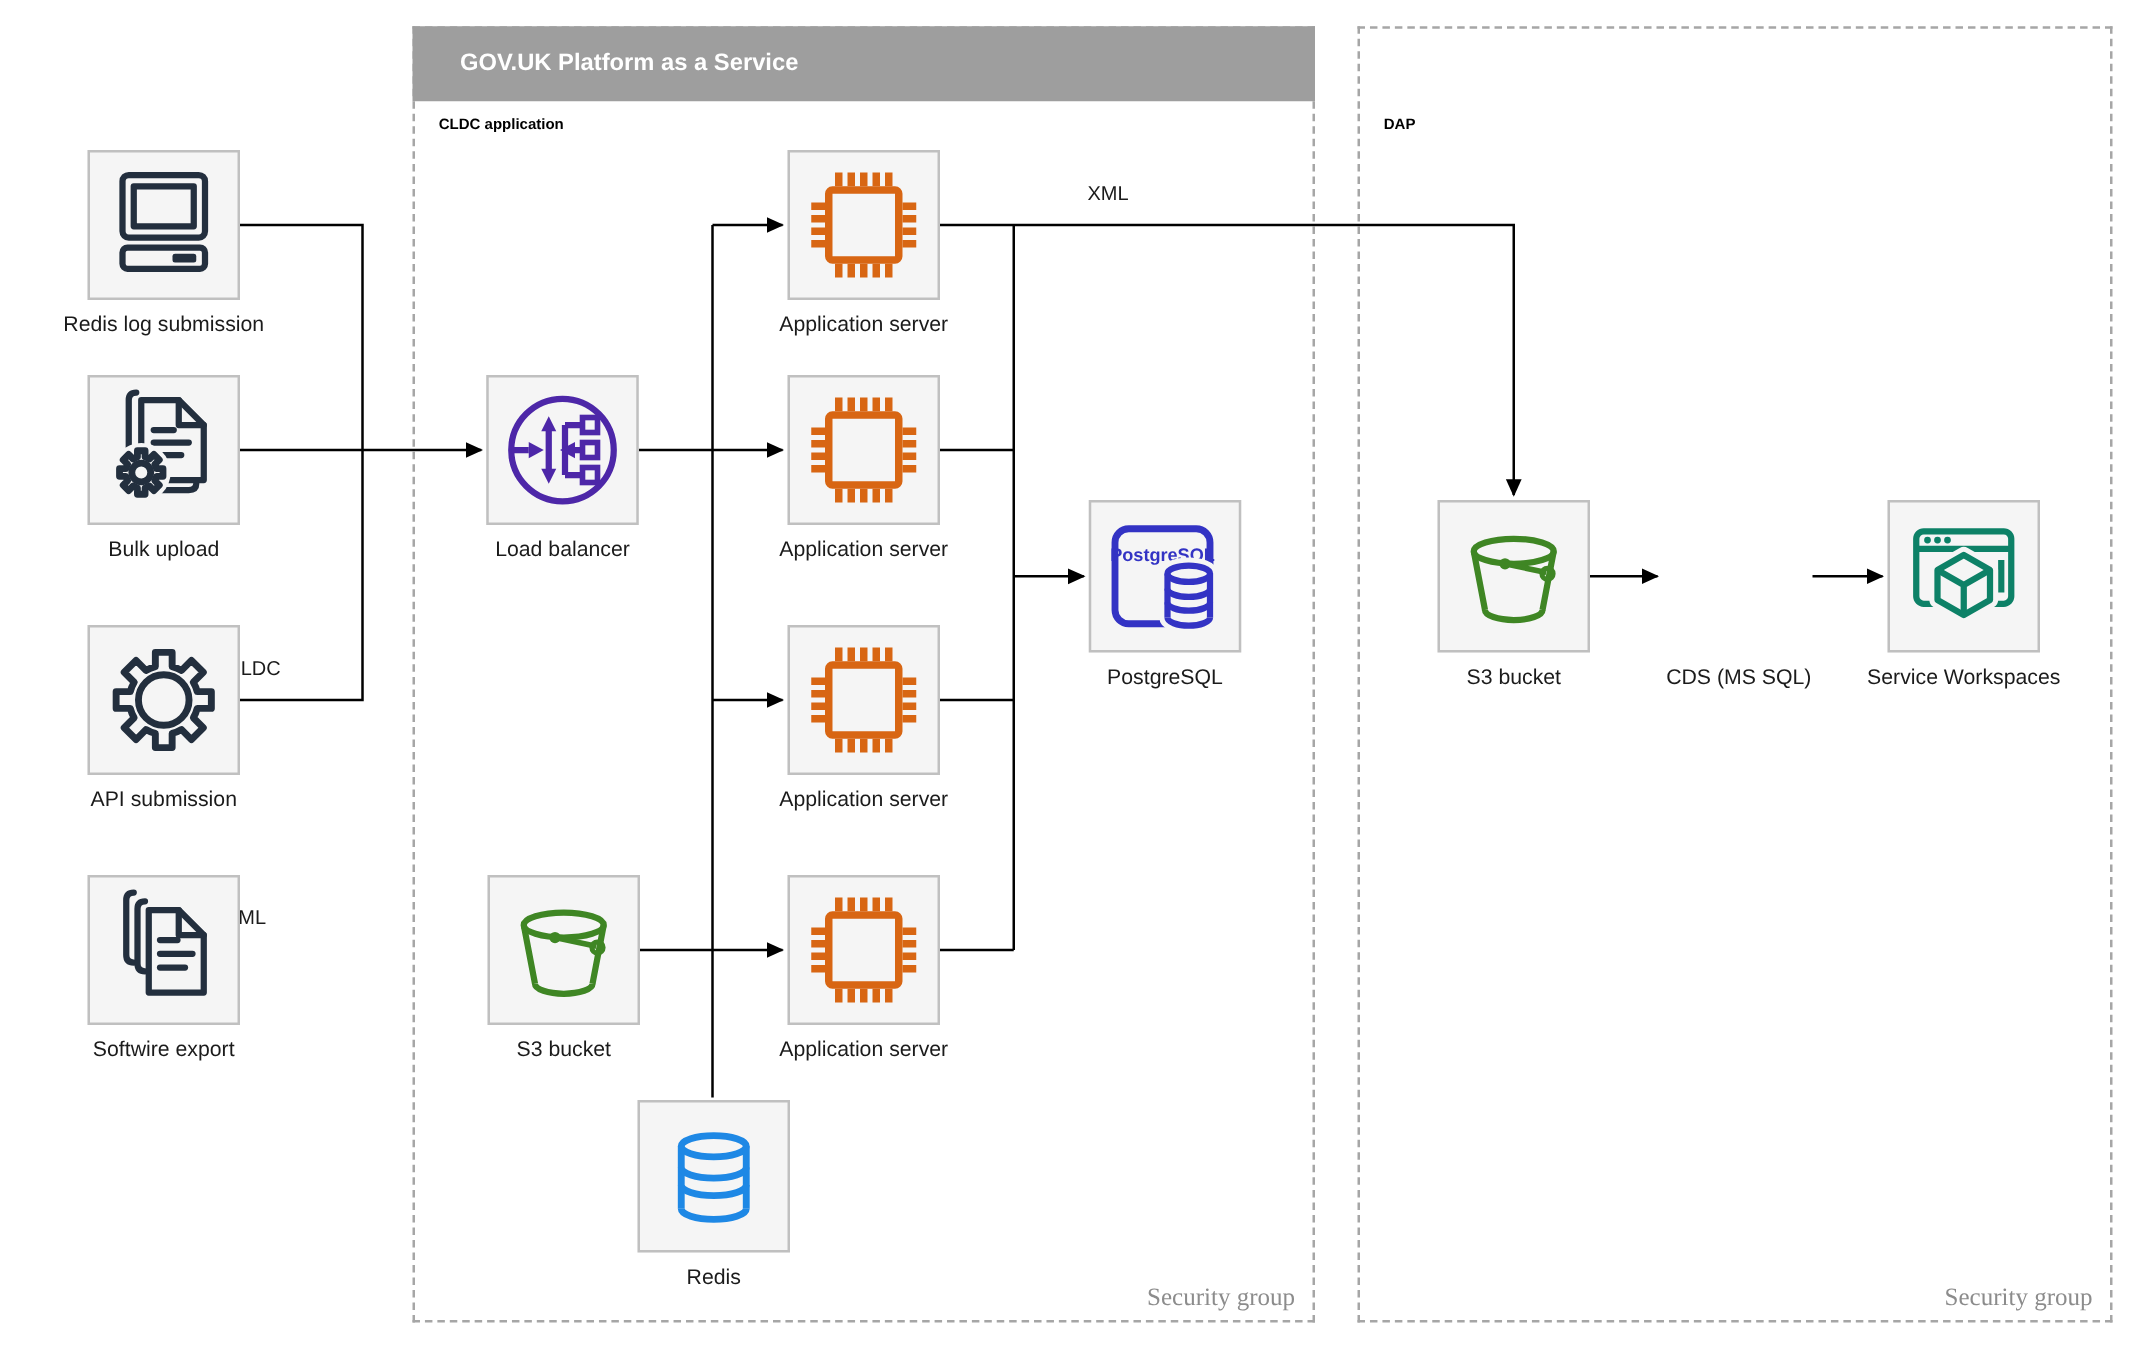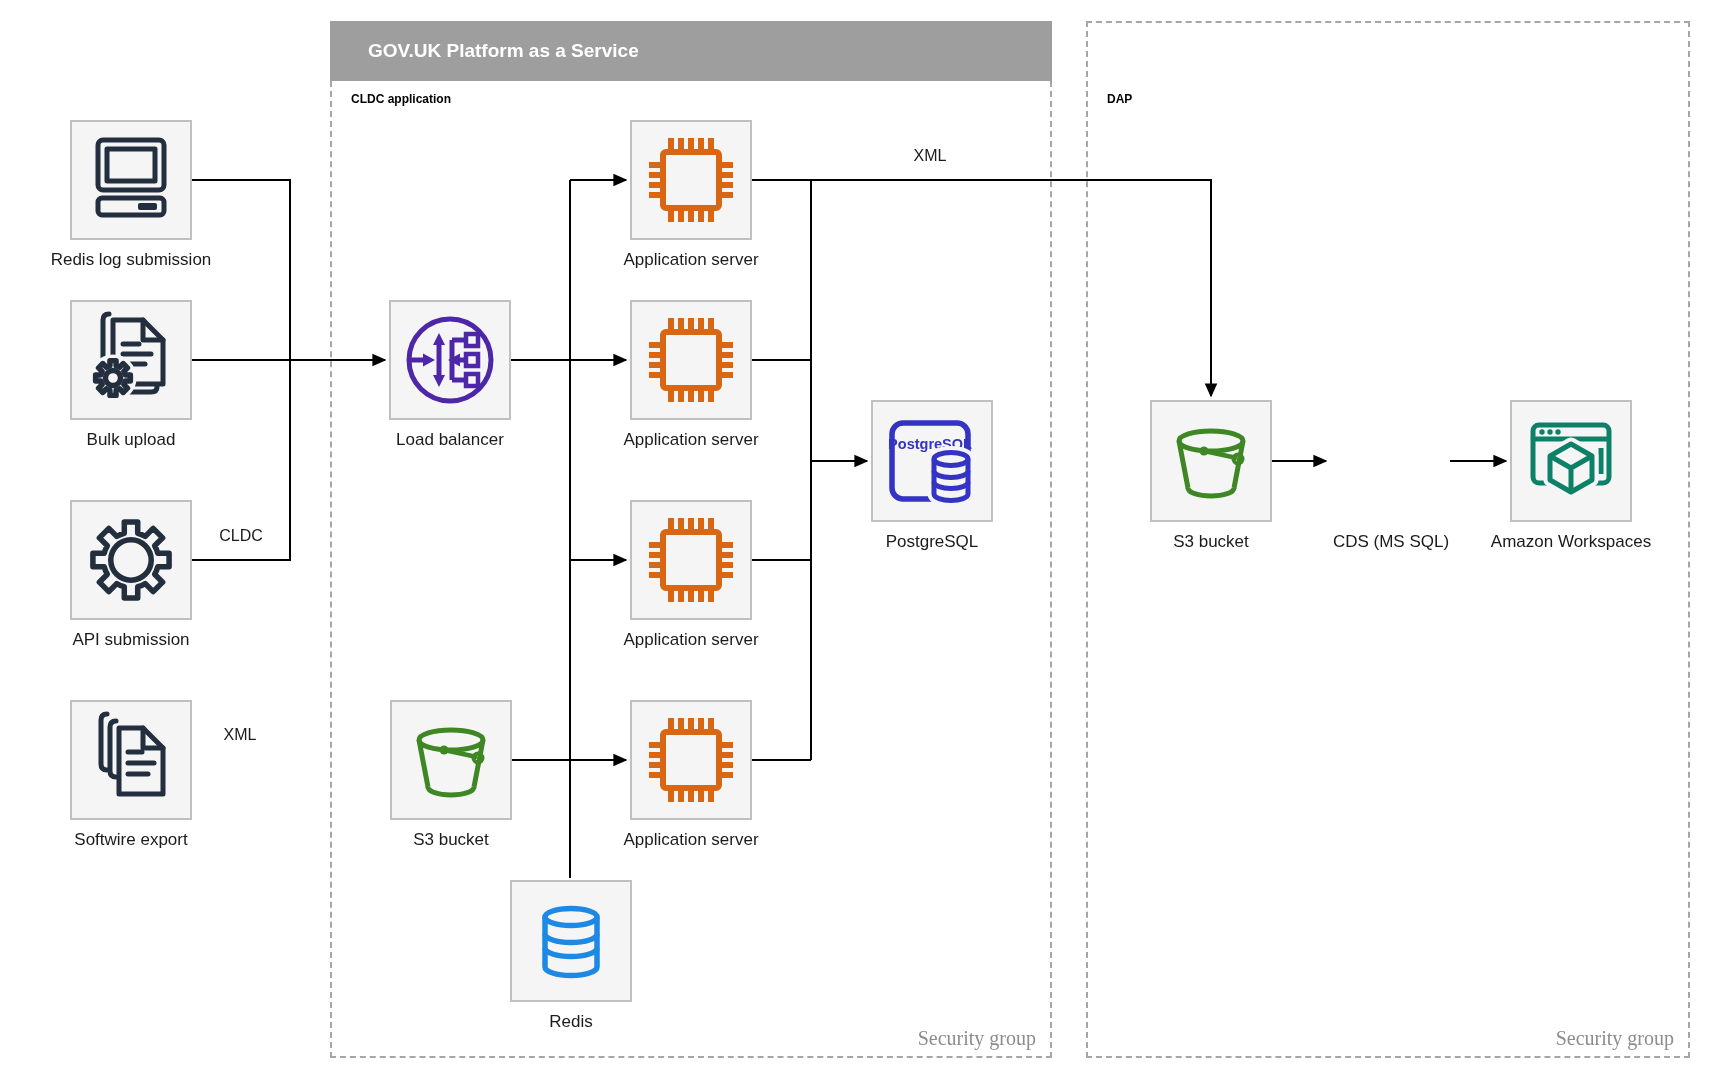--- a/index.html
+++ b/index.html
@@ -22,21 +22,21 @@
   }
   .node{
     position:absolute;width:122px;height:120px;background:#f5f5f5;
     border:2px solid #c0c0c0;box-sizing:border-box;
   }
   .node svg{position:absolute;left:0;top:0;}
   .node-label{
     position:absolute;width:260px;text-align:center;font-size:17px;color:#1b1b1b;white-space:nowrap;
   }
   .edge-label{
-    position:absolute;width:120px;text-align:center;font-size:16px;color:#1b1b1b;
+    position:absolute;width:120px;text-align:left;font-size:16px;color:#1b1b1b;
   }
   #wires{position:absolute;left:0;top:0;z-index:3;pointer-events:none;}
   .node,.node-label,.edge-label{z-index:4;}
   .group{z-index:1;}
 </style>
 </head>
 <body>
 
 <div class="canvas">
 
@@ -299,15 +299,15 @@
         <circle cx="-29" cy="-25" r="2.7" fill="#0d8167" stroke="none"></circle>
         <circle cx="-21" cy="-25" r="2.7" fill="#0d8167" stroke="none"></circle>
         <circle cx="-13" cy="-25" r="2.7" fill="#0d8167" stroke="none"></circle>
         <path d="M30,-9 V17"></path>
         <path d="M0,-13 L21,-1 V23 L0,35 L-21,23 V-1 Z" fill="#f5f5f5" stroke="#f5f5f5" stroke-width="13"></path>
         <path d="M0,-13 L21,-1 V23 L0,35 L-21,23 V-1 Z"></path>
         <path d="M-21,-1 L0,11 L21,-1 M0,11 V35"></path>
       </g>
     </svg>
   </div>
-  <div class="node-label" style="left:1441px;top:532px;">Amazon Workspaces</div>
+  <div class="node-label" style="left:1441px;top:532px;">Service Workspaces</div>
 
 </div>
 
 </body></html>

